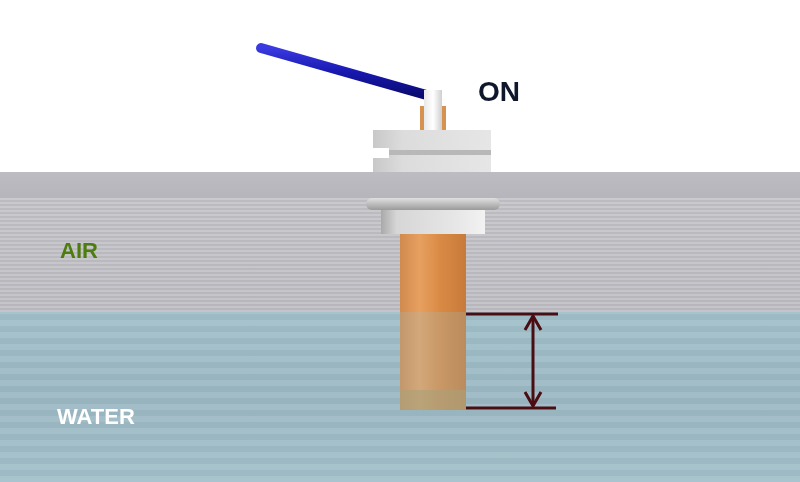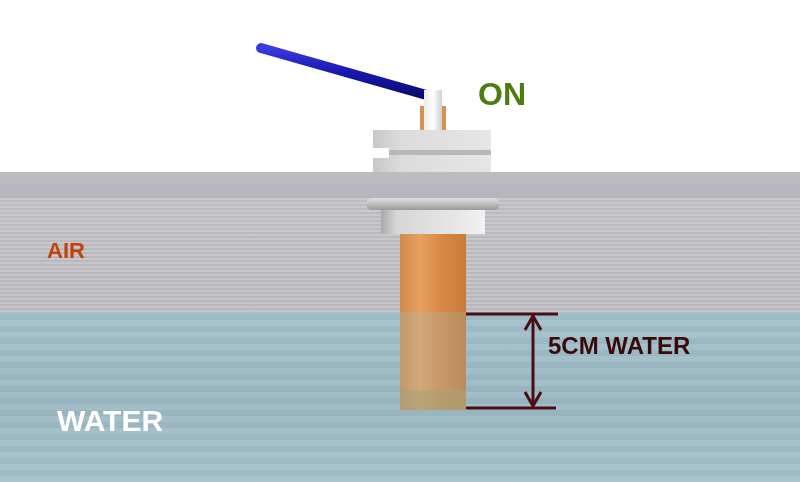--- a/index.html
+++ b/index.html
@@ -7,23 +7,23 @@
   .layer{position:absolute;left:0;width:800px;}
   #top-sky{top:0;height:172px;background:#ffffff;}
   #plate{top:172px;height:26px;background:linear-gradient(#bdbcc3,#b6b5bc);}
   #air{top:198px;height:114px;background:
       repeating-linear-gradient(0deg,rgba(255,255,255,0.10) 0 2px,rgba(0,0,0,0.04) 2px 4px),
       linear-gradient(#c4c3c8,#bebdc3);}
   #water{top:312px;height:170px;background:
       repeating-linear-gradient(0deg,rgba(255,255,255,0.05) 0 6px,rgba(0,0,0,0.03) 6px 12px),
       linear-gradient(#a2c1cb,#9cb9c4 50%,#a4c1cb);}
   .label{position:absolute;font-weight:bold;}
-  #air-label{left:47px;top:238px;font-size:22px;color:#c2410c;}
-  #water-label{left:57px;top:404px;font-size:30px;color:#ffffff;}
-  #on-label{left:478px;top:76px;font-size:32px;color:#4d7c0f;}
+  #air-label{left:60px;top:238px;font-size:22px;color:#4d7c0f;}
+  #water-label{left:57px;top:404px;font-size:22px;color:#ffffff;}
+  #on-label{left:478px;top:76px;font-size:28px;color:#0f172a;}
   #pressure-label{left:548px;top:330px;font-size:24px;line-height:32px;color:#3a0a0a;}
   .part{position:absolute;}
   #tube{left:400px;top:234px;width:66px;height:176px;background:linear-gradient(90deg,#d18a4e,#e7a060 30%,#d98b45 60%,#c77a3a);}
   #tube-wet{left:400px;top:312px;width:66px;height:98px;background:rgba(150,190,200,0.25);}
   #tube-bottom{left:400px;top:390px;width:66px;height:20px;background:rgba(170,160,120,0.6);}
   #hex-nut{left:381px;top:208px;width:104px;height:26px;background:linear-gradient(90deg,#a9a9a9,#d6d6d6 15%,#e6e6e6 70%,#f2f2f2);}
   #washer{left:366px;top:198px;width:134px;height:12px;border-radius:6px;background:linear-gradient(#e0e0e0,#9a9a9a);}
   #switch-body{left:373px;top:130px;width:118px;height:42px;background:linear-gradient(90deg,#c8c8c8,#dcdcdc 25%,#e6e6e6);}
   #switch-groove{left:373px;top:150px;width:118px;height:5px;background:#b8b8b8;}
   #switch-notch{left:373px;top:148px;width:16px;height:10px;background:#ffffff;}
@@ -69,14 +69,13 @@
     <line x1="533" y1="316" x2="533" y2="406"></line>
     <polyline points="525,330 533,316 541,330"></polyline>
     <polyline points="525,392 533,406 541,392"></polyline>
   </g>
 </svg>
 
 <div class="label" id="on-label">ON</div>
 <div class="label" id="air-label">AIR</div>
 <div class="label" id="water-label">WATER</div>
 <div class="label" id="pressure-label">
-  <div>5CM WATER</div>
 </div>
 
 </body></html>

